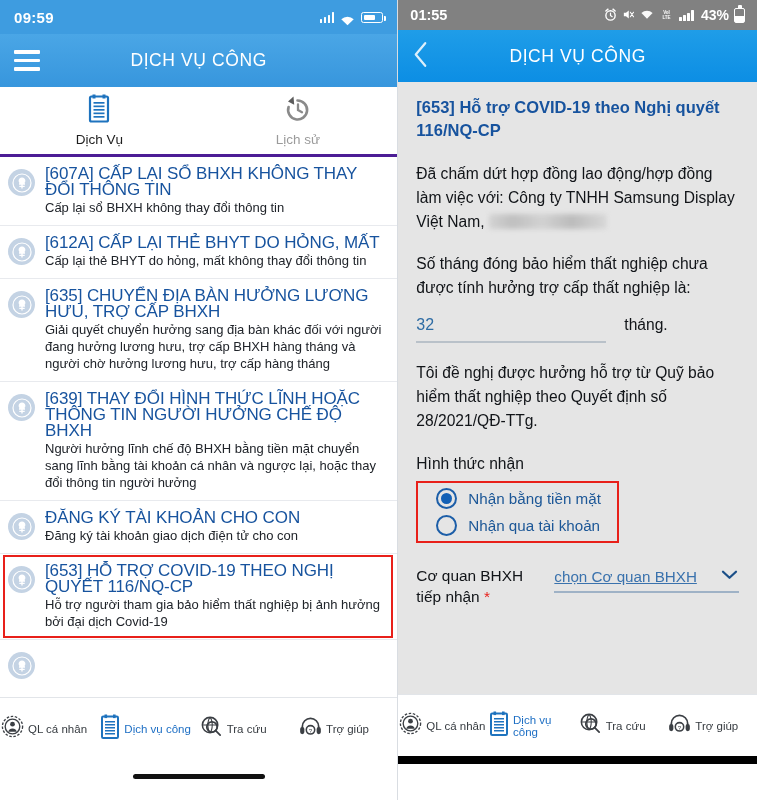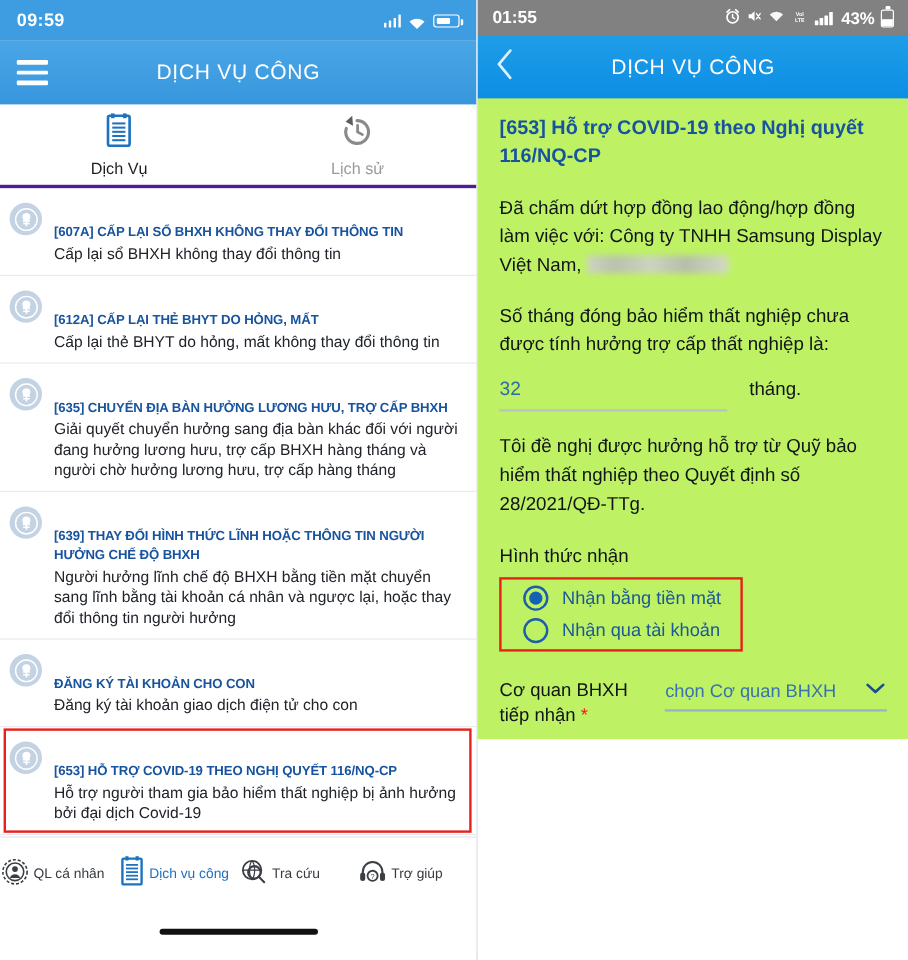--- a/index.html
+++ b/index.html
@@ -67,23 +67,22 @@
   }
   .svc-item.last { border-bottom: none; }
   .svc-ico {
     flex: 0 0 auto; width: 27px; height: 27px; margin-top: 3px;
     border-radius: 50%;
     background: #c4d3e4;
     display:flex; align-items:center; justify-content:center;
   }
   .svc-txt { flex: 1; min-width: 0; }
   .svc-title {
-    color: #17539e; font-weight: bold; font-size: 11px; line-height: 16px;
+    color: #17539e; font-weight: normal; font-size: 17px; line-height: 16px;
     letter-spacing: -.1px;
-    margin-top: 20px;
   }
   .svc-desc { color: #20242a; font-size: 13px; line-height: 17px; margin-top: 1px; }
   .highlight-box {
     position: absolute; left: 3px; right: 4px; top: 1px; bottom: 1px;
     border: 2.5px solid #e8201a; pointer-events: none;
   }
 
   
   .bottom-nav {
     height: 62px; background: #ffffff; border-top: 1px solid #e2e5e9;
@@ -94,21 +93,21 @@
   .bn-item.active .bn-label { color: #1e6fc4; }
   .bn-item.idle .bn-label { color: #363b40; }
 
   .l-home-indicator {
     height: 34px; display:flex; align-items:center; justify-content:center; background:#fff;
   }
   .l-home-bar { width: 132px; height: 5px; background:#111; border-radius: 3px; }
 
   
   .right-phone {
-    width: 380px; height: 616px; position: relative; background:#bef264; overflow:hidden;
+    width: 380px; height: 764px; position: relative; background:#e5e5e5; overflow:hidden;
   }
   .r-statusbar {
     height: 30px; background: #818181; color: #fff;
     display:flex; align-items:center; justify-content:space-between; padding: 0 12px;
   }
   .r-time { font-size: 14.5px; font-weight: bold; }
   .r-stat-icons { display:flex; align-items:center; gap: 5px; font-size: 11px; }
   .volte-badge {
     font-size: 6.2px; line-height: 6.2px; font-weight:bold; text-align:center;
     border: 0; color:#fff;
@@ -155,21 +154,21 @@
   .radio-row { display:flex; align-items:center; gap: 11px; padding: 3px 8px; cursor:pointer; }
   .radio-dot { width: 21px; height: 21px; border-radius:50%; border: 2.4px solid #1c5ea8; display:flex;align-items:center;justify-content:center; flex:0 0 auto;}
   .radio-dot i { display:block; width: 11px; height: 11px; border-radius:50%; background:#1461b6; }
   .radio-label { color: #1c5797; font-size: 15.2px; }
 
   .select-row { display:flex; align-items:flex-start; gap: 16px; margin-top: 22px; }
   .select-label { font-size: 15.4px; line-height: 21px; color:#111418; flex: 0 0 auto; width: 122px;}
   .req { color: #e8201a; }
   .select-field { flex: 1; padding-top: 2px; }
   .select-inner { display:flex; align-items:center; justify-content:space-between; padding-bottom: 6px; cursor:pointer;}
-  .select-placeholder { color: #3a72ad; font-size: 15.2px; }
+  .select-placeholder { color: #3a72ad; font-size: 15.2px; text-decoration: underline; }
   .select-underline { height: 1.5px; background: #9fb2c6; }
 
   .android-nav { height: 52px; background: #000; display:flex; align-items:center; }
   .an-item { flex:1; display:flex; align-items:center; justify-content:center; cursor:pointer;}
 </style>
 </head>
 <body>
 
 <div class="app">
 

